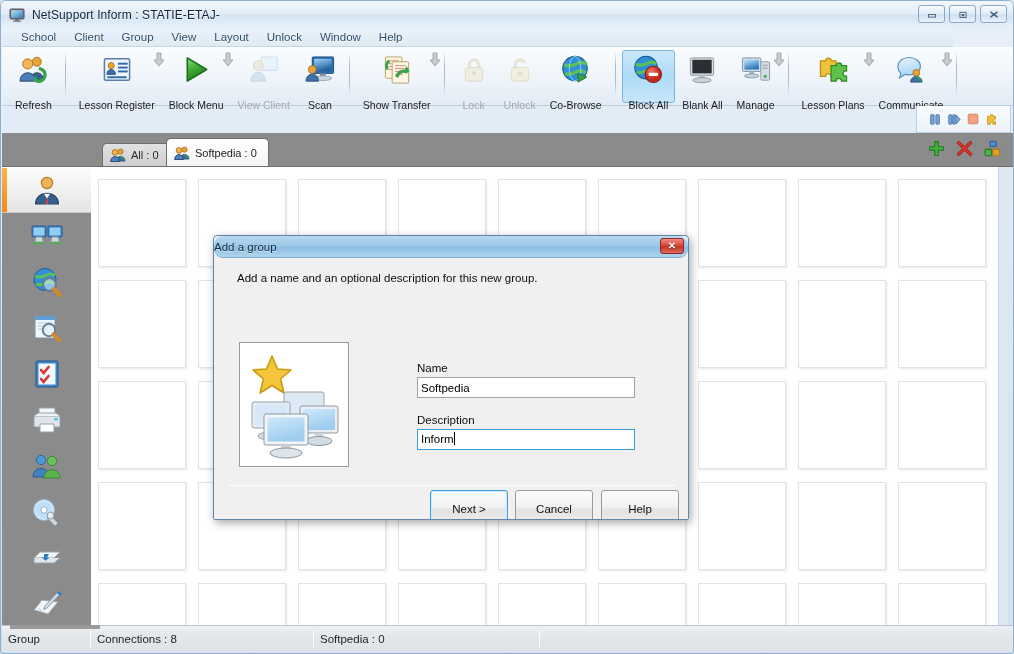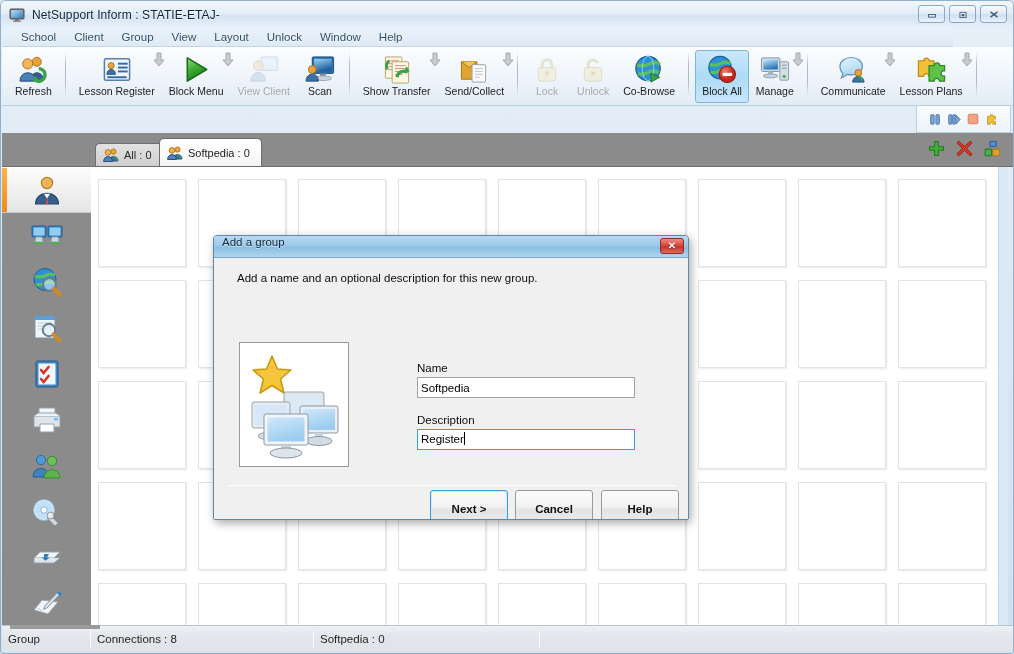--- a/index.html
+++ b/index.html
@@ -67,21 +67,21 @@
     display:flex; flex-direction:column; align-items:center; justify-content:flex-start;
     padding:3px 6px 0 6px; border-radius:3px; border:1px solid transparent;
     cursor:default;
   }
   .tb-btn.active{
     background:linear-gradient(180deg,#cbe8fb 0%,#aedbf7 50%,#c7e6fb 100%);
     border:1px solid #7db6dd;
   }
   .tb-btn .ico{ width:32px; height:31px; display:block; }
   .tb-btn .lbl{
-    margin-top:0; font-size:10.5px; color:#1c1c1c; white-space:nowrap;
+    margin-top:14px; font-size:10.5px; color:#1c1c1c; white-space:nowrap;
     line-height:12px;
   }
   .tb-btn.disabled .lbl{ color:#a9aaab; }
   .tb-btn .drop{
     position:absolute; right:-4px; top:1px; width:12px; height:16px;
   }
   .tb-sep{
     width:1px; height:44px; margin:2px 6px 0 6px;
     background:linear-gradient(180deg,rgba(160,175,190,0) 0%,#a9bcd0 30%,#a9bcd0 70%,rgba(160,175,190,0) 100%);
   }
@@ -100,21 +100,21 @@
     position:absolute; left:1px; top:132px; width:1011px; height:34px;
     background:#8b8b8b;
     border-bottom:1px solid #6f6f6f;
   }
   .tab{
     position:absolute; bottom:0; height:26px;
     display:flex; align-items:center; gap:5px;
     padding:0 11px 0 7px;
     border-radius:5px 5px 0 0;
     font-size:11px; color:#1b1b1b; cursor:default;
-    border:1px solid #6e6e6e; border-bottom:none;
+    border:1px solid #6e6e6e; border-bottom:none;margin-left:7px;
   }
   .tab.inactive{
     background:linear-gradient(180deg,#e2e2e2 0%,#cfcfcf 100%);
     height:23px; color:#2a2a2a;
   }
   .tab.active{
     background:linear-gradient(180deg,#ffffff 0%,#fafafa 60%,#f3f3f3 100%);
     height:28px; font-weight:normal;
     z-index:3;
   }
@@ -199,22 +199,22 @@
     border:1px solid #5f87ab;
     border-radius:4px 4px 2px 2px;
     box-shadow:2px 3px 10px rgba(0,0,0,.35);
     z-index:20;
     overflow:hidden;
   }
   #dlg-title{
     height:22px; width:100%;
     background:linear-gradient(180deg,#b8d8f0 0%,#9ec9e8 45%,#8cbfe4 55%,#aed5ef 100%);
     border-bottom:1px solid #7ba8cc;
-    display:flex; 
-    padding-left:8px; position:relative;
+    display:flex; align-items:center;
+    position:relative;border-radius:9px;
   }
   #dlg-title .t{
     font-size:11.5px; color:#10283c;
     text-shadow:0 1px 0 rgba(255,255,255,.55);
   }
   #dlg-close{
     position:absolute; right:4px; top:2px; width:24px; height:16px;
     background:linear-gradient(180deg,#f08a82 0%,#d9483c 45%,#c1352a 55%,#e06a5d 100%);
     border:1px solid #8e2a20; border-radius:3px;
     display:flex; align-items:center; justify-content:center;
@@ -251,21 +251,20 @@
     position:absolute; left:14px; top:227px; width:448px; height:1px;
     background:#c6c6c6; border-bottom:1px solid #ffffff;
   }
   .dlg-btn{
     position:absolute; top:232px; width:78px; height:37px;
     background:linear-gradient(180deg,#fcfcfc 0%,#f1f1f1 46%,#e3e3e3 54%,#eeeeee 100%);
     border:1px solid #9a9a9a; border-radius:3px;
     font-family:"Liberation Sans", sans-serif; font-size:11.5px; color:#111;
     display:flex; align-items:center; justify-content:center;
     cursor:default;
-    font-weight:bold;
   }
   .dlg-btn.default{
     border:1px solid #3c9fd6;
     box-shadow:inset 0 0 0 1px #cfe9f8;
   }
 </style>
 </head>
 <body>
 
 <div id="window-frame">
@@ -398,33 +397,20 @@
      <path d="M16 24a7 7 0 0111-5" stroke="#3aa34a" stroke-width="3.2" fill="none"></path>
      <path d="M26 12.5l3 5.5-6 .6z" fill="#3aa34a"></path>
      <path d="M8 7a7 7 0 00-2 9" stroke="#3aa34a" stroke-width="3.2" fill="none"></path>
           </svg></span>
         <span class="lbl">Show Transfer</span>
         <span class="drop">
         <svg viewBox="0 0 12 16" width="12" height="16">
           <path d="M4 1h4v7h3l-5 6-5-6h3z" fill="#c8ccd0" stroke="#a3a8ad" stroke-width="1"></path>
         </svg></span>
       </div>
-      <div class="tb-btn">
-        <span class="ico" style="display:block;width:32px;height:31px;"><svg width="32" height="31" viewBox="0 0 32 32">
-     <path d="M3 8h16v18H3z" fill="#e0a52e" stroke="#a8760f"></path>
-     <path d="M3 8l8 6 8-6" fill="#f0c35c" stroke="#a8760f"></path>
-     <rect x="14" y="11" width="14" height="18" rx="1" fill="#fafafa" stroke="#9aa2aa"></rect>
-     <path d="M17 15h8M17 18h8M17 21h8M17 24h5" stroke="#bcc4cc"></path>
-          </svg></span>
-        <span class="lbl">Send/Collect</span>
-        <span class="drop">
-        <svg viewBox="0 0 12 16" width="12" height="16">
-          <path d="M4 1h4v7h3l-5 6-5-6h3z" fill="#c8ccd0" stroke="#a3a8ad" stroke-width="1"></path>
-        </svg></span>
-      </div>
       <div class="tb-sep"></div>
       <div class="tb-btn disabled">
         <span class="ico" style="opacity:.38;display:block;width:32px;height:31px;"><svg width="32" height="31" viewBox="0 0 32 32">
      <path d="M11 15v-4a5 5 0 0110 0v4" fill="none" stroke="#cfc093" stroke-width="3"></path>
      <rect x="7" y="14" width="18" height="14" rx="2.4" fill="#f1e4b4" stroke="#c7b47c"></rect>
      <circle cx="16" cy="20" r="2.1" fill="#c7b47c"></circle>
           </svg></span>
         <span class="lbl">Lock</span>
       </div>
       <div class="tb-btn disabled">
@@ -454,20 +440,29 @@
      <circle cx="21.5" cy="21" r="8.4" fill="url(#rb)" stroke="#8e1911" stroke-width="1.2"></circle>
      <rect x="16.6" y="19.4" width="10" height="3.2" rx="1.1" fill="#fff"></rect>
      <defs>
               <radialGradient id="rb" cx=".35" cy=".3">
        <stop offset="0" stop-color="#f37a6c"></stop>
                 <stop offset="1" stop-color="#c32a1c"></stop>
               </radialGradient>
             </defs>
           </svg></span>
         <span class="lbl">Block All</span>
+      </div>
+      <div class="tb-btn">
+        <span class="ico" style="display:block;width:32px;height:31px;"><svg width="32" height="31" viewBox="0 0 32 32">
+     <rect x="4" y="4" width="24" height="18" rx="1.6" fill="#d7dde2" stroke="#8c979f"></rect>
+     <rect x="6" y="6" width="20" height="14" fill="#2a2f33"></rect>
+     <rect x="13" y="22" width="6" height="3.4" fill="#b8c1c8"></rect>
+     <ellipse cx="16" cy="27" rx="9.4" ry="2.6" fill="#ccd4da" stroke="#8c979f"></ellipse>
+          </svg></span>
+        <span class="lbl">Blank All</span>
       </div>
       <div class="tb-btn">
         <span class="ico" style="display:block;width:32px;height:31px;"><svg width="32" height="31" viewBox="0 0 32 32">
      <rect x="2" y="4" width="19" height="14" rx="1.2" fill="#cfdde9" stroke="#7f94a6"></rect>
      <rect x="4" y="6" width="15" height="10" fill="url(#mg)"></rect>
      <defs>
               <linearGradient id="mg" x1="0" y1="0" x2=".4" y2="1">
        <stop offset="0" stop-color="#bfe2f8"></stop>
                 <stop offset="1" stop-color="#2d77b8"></stop>
               </linearGradient>
@@ -481,43 +476,43 @@
           </svg></span>
         <span class="lbl">Manage</span>
         <span class="drop">
         <svg viewBox="0 0 12 16" width="12" height="16">
           <path d="M4 1h4v7h3l-5 6-5-6h3z" fill="#c8ccd0" stroke="#a3a8ad" stroke-width="1"></path>
         </svg></span>
       </div>
       <div class="tb-sep"></div>
       <div class="tb-btn">
         <span class="ico" style="display:block;width:32px;height:31px;"><svg width="32" height="31" viewBox="0 0 32 32">
+     <path d="M3 7h5.6a2.8 2.8 0 015.6 0H19v5.4a2.8 2.8 0 100 5.4V23h-5a2.8 2.8 0 00-5.6 0H3z" fill="#f0c23c" stroke="#bd8f14" stroke-width="1.3"></path>
+     <path d="M14 12h5.4a2.8 2.8 0 015.6 0H30v5.4a2.8 2.8 0 100 5.4V28h-5.2a2.8 2.8 0 00-5.6 0H14z" fill="#5ec24a" stroke="#2f8726" stroke-width="1.3"></path>
+          </svg></span>
+        <span class="lbl">Lesson Plans</span>
+        <span class="drop">
+        <svg viewBox="0 0 12 16" width="12" height="16">
+          <path d="M4 1h4v7h3l-5 6-5-6h3z" fill="#c8ccd0" stroke="#a3a8ad" stroke-width="1"></path>
+        </svg></span>
+      </div>
+      <div class="tb-btn">
+        <span class="ico" style="display:block;width:32px;height:31px;"><svg width="32" height="31" viewBox="0 0 32 32">
      <path d="M2.5 12.6c0-5.2 5.2-9 11.6-9s11.6 3.8 11.6 9-5.2 9-11.6 9c-1.5 0-2.9-.2-4.2-.5L4 24.6l1.6-4.6c-1.9-1.8-3.1-4.2-3.1-7.4z" fill="url(#cb)" stroke="#5d93c4" stroke-width="1.2"></path>
      <defs>
               <linearGradient id="cb" x1="0" y1="0" x2=".3" y2="1">
        <stop offset="0" stop-color="#e6f4fd"></stop>
                 <stop offset="1" stop-color="#a5d4f2"></stop>
               </linearGradient>
             </defs>
      <circle cx="21.5" cy="19.5" r="3.5" fill="#e8a33d" stroke="#b0741a"></circle>
      <path d="M15.6 29c0-3.5 2.6-5.9 5.9-5.9s5.9 2.4 5.9 5.9z" fill="#3f6fa8" stroke="#28527f"></path>
      <path d="M21 23.4a4.6 4.6 0 014.6 4.6" stroke="#3aa34a" stroke-width="2" fill="none"></path>
           </svg></span>
         <span class="lbl">Communicate</span>
-        <span class="drop">
-        <svg viewBox="0 0 12 16" width="12" height="16">
-          <path d="M4 1h4v7h3l-5 6-5-6h3z" fill="#c8ccd0" stroke="#a3a8ad" stroke-width="1"></path>
-        </svg></span>
-      </div>
-      <div class="tb-btn">
-        <span class="ico" style="display:block;width:32px;height:31px;"><svg width="32" height="31" viewBox="0 0 32 32">
-     <path d="M3 7h5.6a2.8 2.8 0 015.6 0H19v5.4a2.8 2.8 0 100 5.4V23h-5a2.8 2.8 0 00-5.6 0H3z" fill="#f0c23c" stroke="#bd8f14" stroke-width="1.3"></path>
-     <path d="M14 12h5.4a2.8 2.8 0 015.6 0H30v5.4a2.8 2.8 0 100 5.4V28h-5.2a2.8 2.8 0 00-5.6 0H14z" fill="#5ec24a" stroke="#2f8726" stroke-width="1.3"></path>
-          </svg></span>
-        <span class="lbl">Lesson Plans</span>
         <span class="drop">
         <svg viewBox="0 0 12 16" width="12" height="16">
           <path d="M4 1h4v7h3l-5 6-5-6h3z" fill="#c8ccd0" stroke="#a3a8ad" stroke-width="1"></path>
         </svg></span>
       </div>
       <div class="tb-sep"></div>
     </div>
 
   <div id="minibar">
     <svg class="mico" viewBox="0 0 16 16">
@@ -775,21 +770,21 @@
             </linearGradient>
           </defs>
         </svg>
       </div>
 
       <div class="field-label" style="left:203px; top:104px;">Name</div>
       <input class="field-input" style="left: 203px; top: 119px;" value="Softpedia">
 
       <div class="field-label" style="left:203px; top:156px;">Description</div>
       <div class="field-input focused" style="left:203px; top:171px;">
-        <span>Register</span><span class="caret"></span>
+        <span>Inform</span><span class="caret"></span>
       </div>
 
       <div id="dlg-rule"></div>
 
       <div class="dlg-btn default" style="left:216px;">Next &gt;</div>
       <div class="dlg-btn" style="left:301px;">Cancel</div>
       <div class="dlg-btn" style="left:387px;">Help</div>
     </div>
   </div>
 

